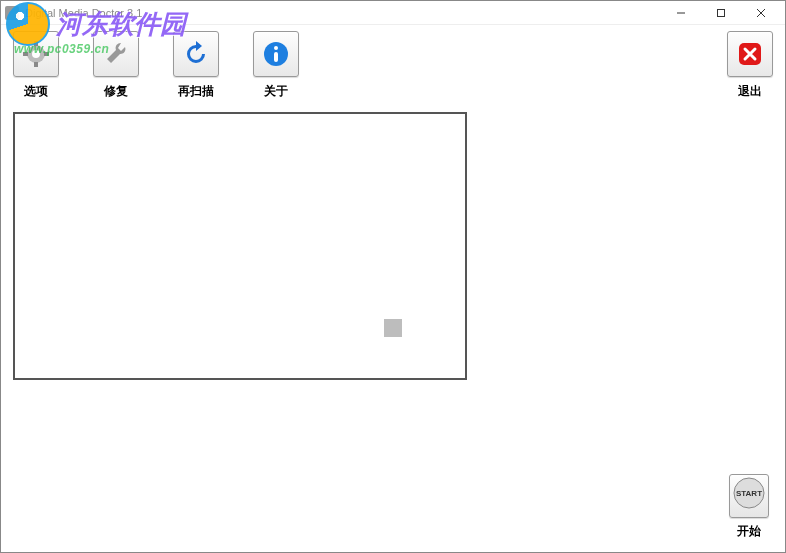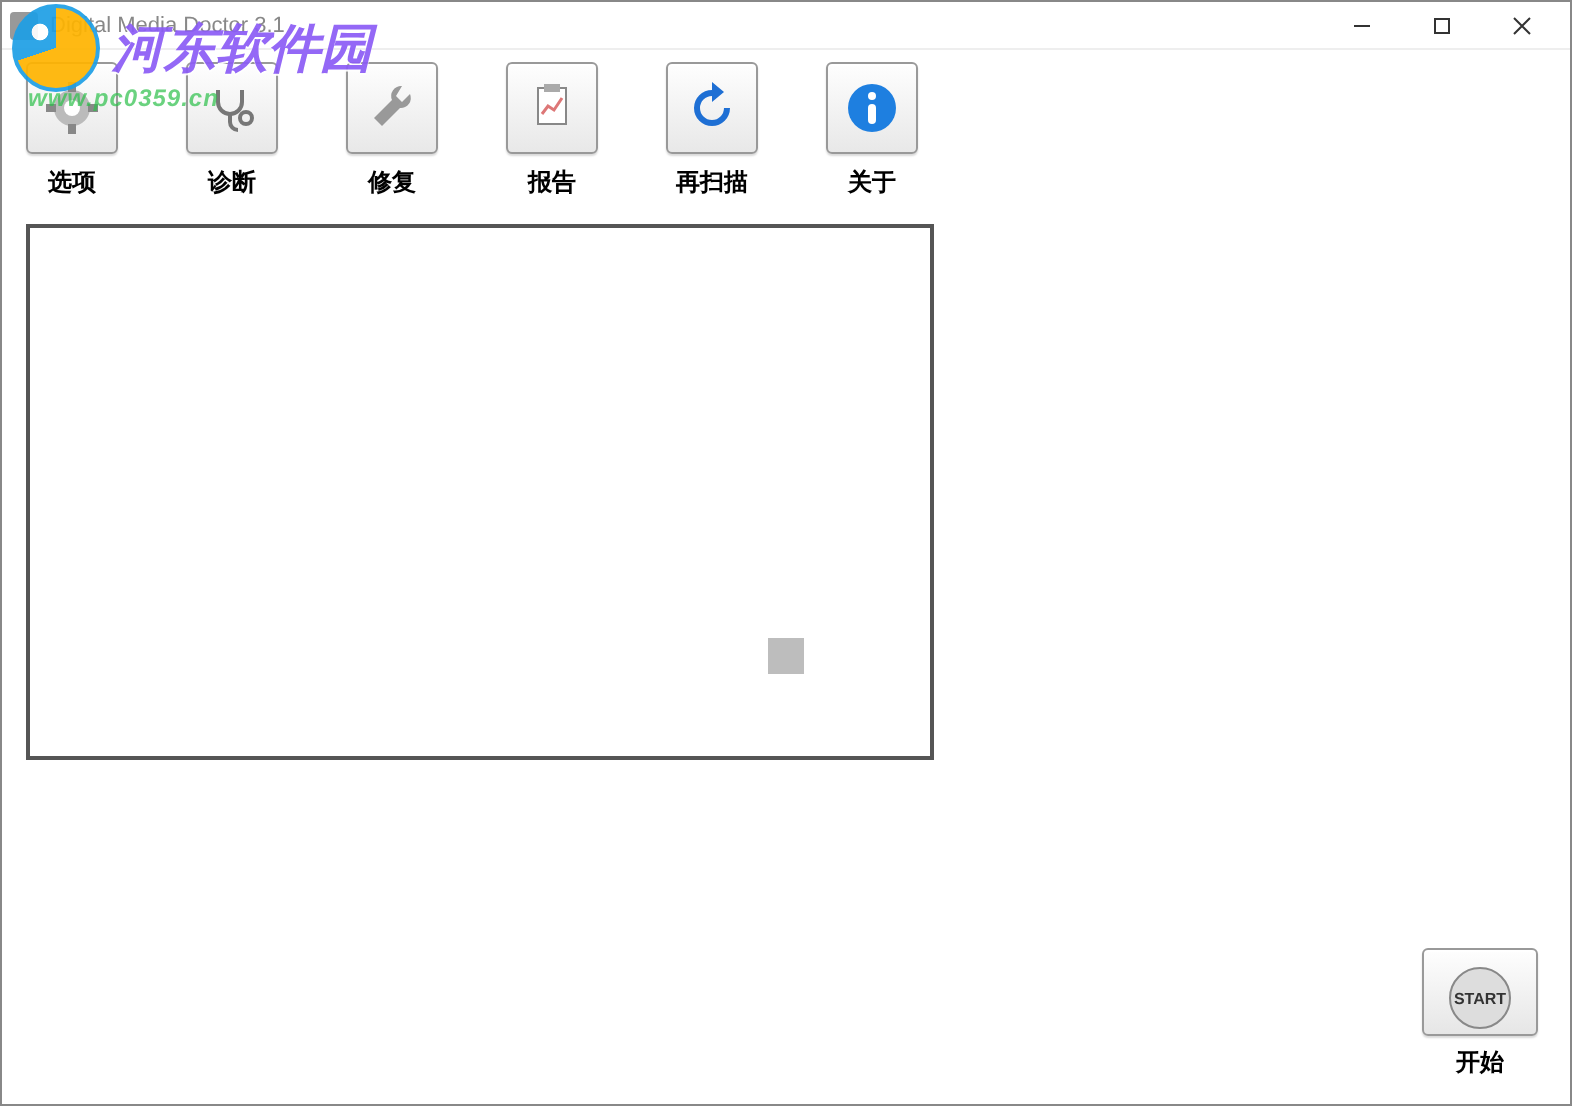--- a/index.html
+++ b/index.html
@@ -98,25 +98,25 @@
 
 .footer {
   position: absolute;
   right: 16px; bottom: 12px;
   display: flex; gap: 16px;
 }
 .foot-item {
   display: flex; flex-direction: column; align-items: center;
 }
 .foot-btn {
-  width: 58px; height: 44px;
+  width: 40px; height: 44px;
   border: 1px solid #999;
   border-radius: 3px;
   background: linear-gradient(#fefefe, #e6e6e6);
-  display: flex; align-items: flex-end; justify-content: center;
+  display: flex; align-items: flex-start; justify-content: center;
   cursor: pointer;
   box-shadow: inset 0 1px 0 #fff, 0 1px 1px rgba(0,0,0,.15);
 }
 .foot-label { margin-top: 5px; font-size: 12px; font-weight: bold; }
 
 
 .watermark {
   position: absolute;
   left: 6px; top: 2px;
   pointer-events: none;
@@ -189,51 +189,31 @@
               <rect x="13" y="23" width="4" height="5"></rect>
               <rect x="2" y="13" width="5" height="4"></rect>
               <rect x="23" y="13" width="5" height="4"></rect>
             </g>
           <circle cx="15" cy="15" r="4" fill="#fff"></circle>
         </svg>
       </div>
       <div class="tool-label">选项</div>
     </div>
 
-    <div class="tool-item">
-      <div class="tool-btn">
-        <svg width="30" height="30" viewBox="0 0 30 30">
-          <path d="M8 6v6a6 6 0 0012 0V6" fill="none" stroke="#777" stroke-width="2"></path>
-          <circle cx="22" cy="20" r="3" fill="none" stroke="#777" stroke-width="2"></circle>
-          <path d="M14 18v4a4 4 0 004 4" fill="none" stroke="#777" stroke-width="2"></path>
-        </svg>
-      </div>
-      <div class="tool-label">诊断</div>
-    </div>
 
 
     <div class="tool-item">
       <div class="tool-btn">
         <svg width="30" height="30" viewBox="0 0 30 30">
           <path d="M20 4a5 5 0 00-5 7L6 20l4 4 9-9a5 5 0 005-7l-4 4-3-3z" fill="#999"></path>
         </svg>
       </div>
       <div class="tool-label">修复</div>
     </div>
 
-    <div class="tool-item">
-      <div class="tool-btn">
-        <svg width="30" height="30" viewBox="0 0 30 30">
-          <rect x="8" y="5" width="14" height="18" fill="#fff" stroke="#888"></rect>
-          <rect x="11" y="3" width="8" height="4" fill="#aaa"></rect>
-          <path d="M10 18l3-4 3 2 4-6" fill="none" stroke="#d77" stroke-width="1.5"></path>
-        </svg>
-      </div>
-      <div class="tool-label">报告</div>
-    </div>
 
     <div class="tool-item">
       <div class="tool-btn">
         <svg width="30" height="30" viewBox="0 0 30 30">
           <path d="M15 6a9 9 0 109 9h-3a6 6 0 11-6-6v3l6-5-6-5z" fill="#1e6fd4"></path>
         </svg>
       </div>
       <div class="tool-label">再扫描</div>
     </div>
 
@@ -242,20 +222,29 @@
       <div class="tool-btn">
         <svg width="30" height="30" viewBox="0 0 30 30">
           <circle cx="15" cy="15" r="12" fill="#1e7fe0"></circle>
           <circle cx="15" cy="9" r="2" fill="#fff"></circle>
           <rect x="13" y="13" width="4" height="10" rx="2" fill="#fff"></rect>
         </svg>
       </div>
       <div class="tool-label">关于</div>
     </div>
 
+    <div class="tool-item push-right">
+      <div class="tool-btn">
+        <svg width="30" height="30" viewBox="0 0 30 30">
+          <rect x="4" y="4" width="22" height="22" rx="5" fill="#e01919"></rect>
+          <path d="M10 10l10 10M20 10L10 20" stroke="#fff" stroke-width="3" stroke-linecap="round"></path>
+        </svg>
+      </div>
+      <div class="tool-label">退出</div>
+    </div>
 
   </div>
 
   <div class="content">
     <div class="preview-panel"></div>
 
     <div class="center-mark">
       <div class="center-sq"></div>
     </div>
 

